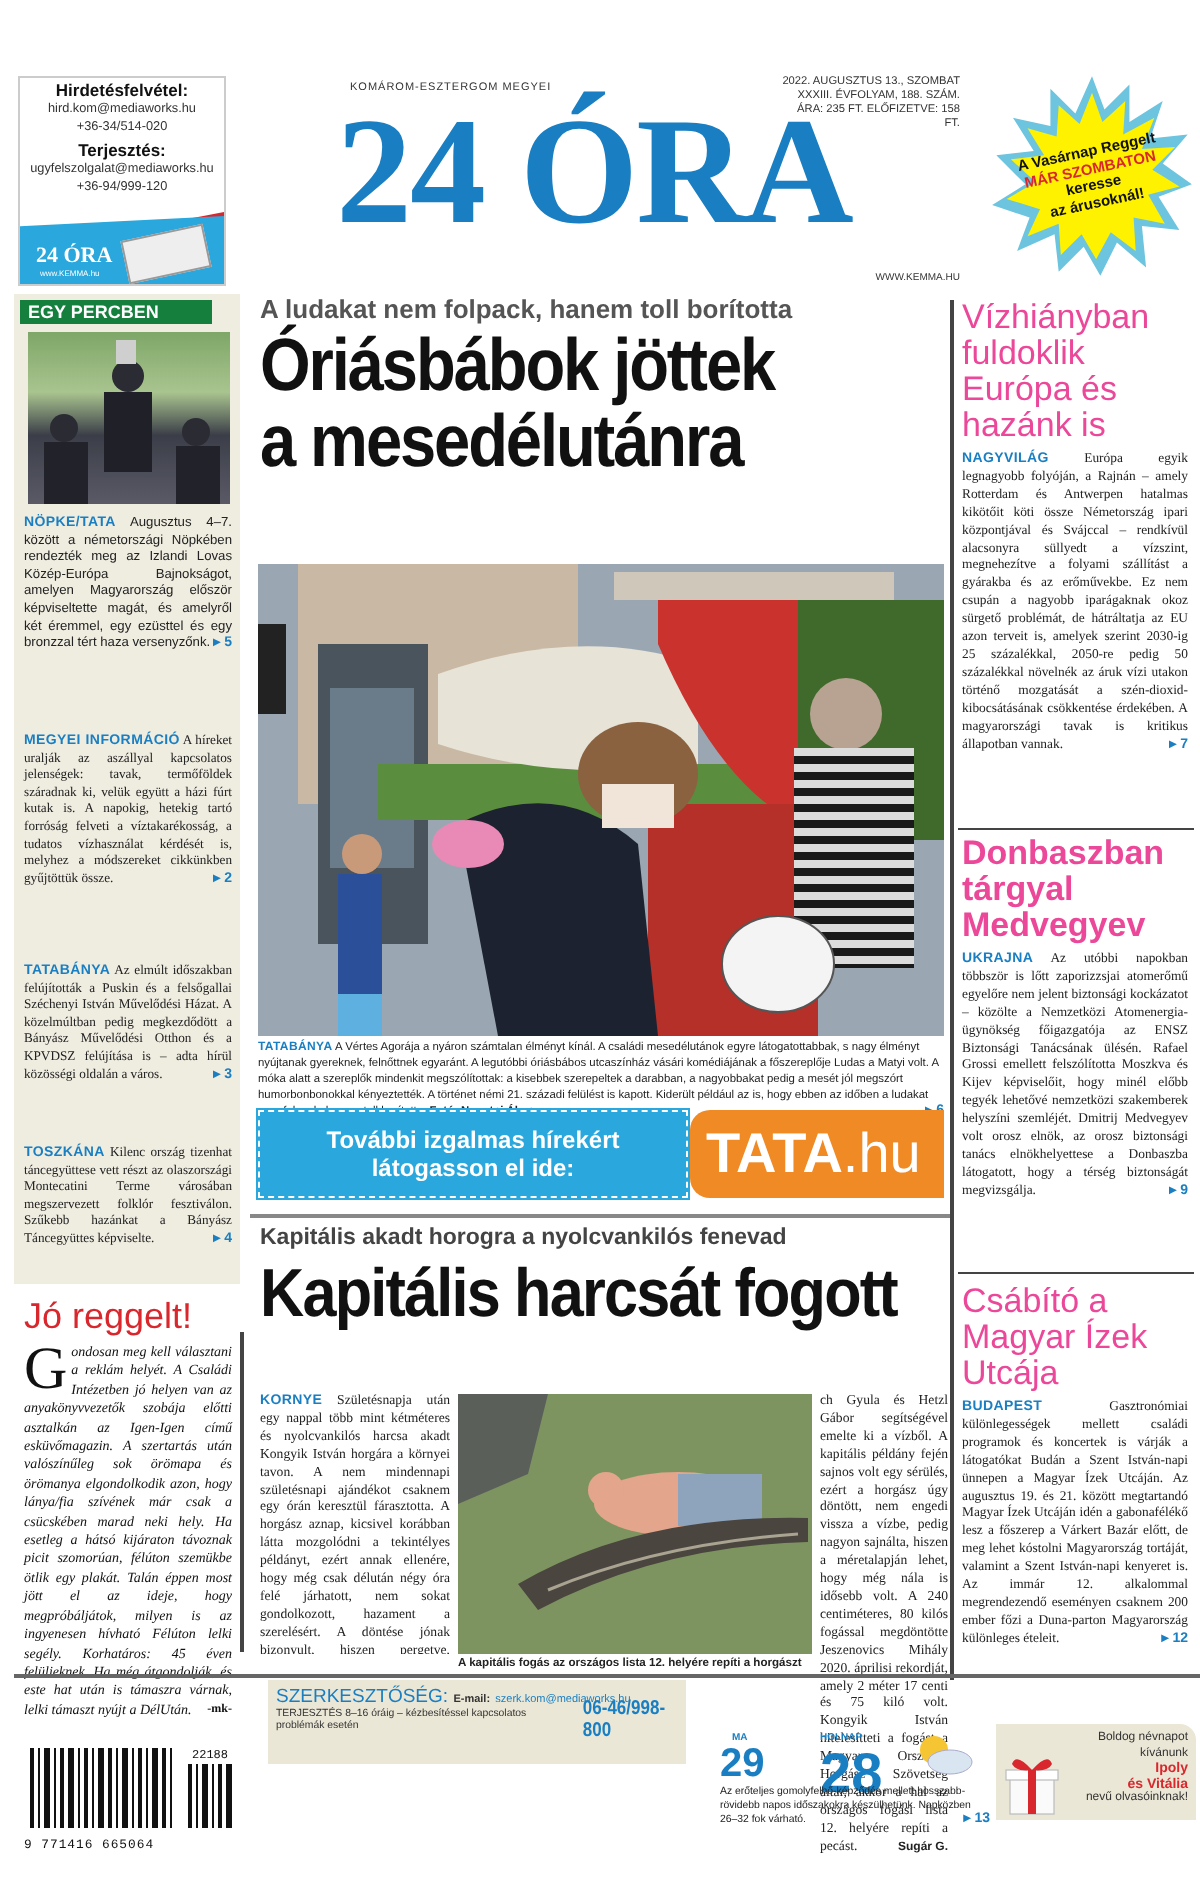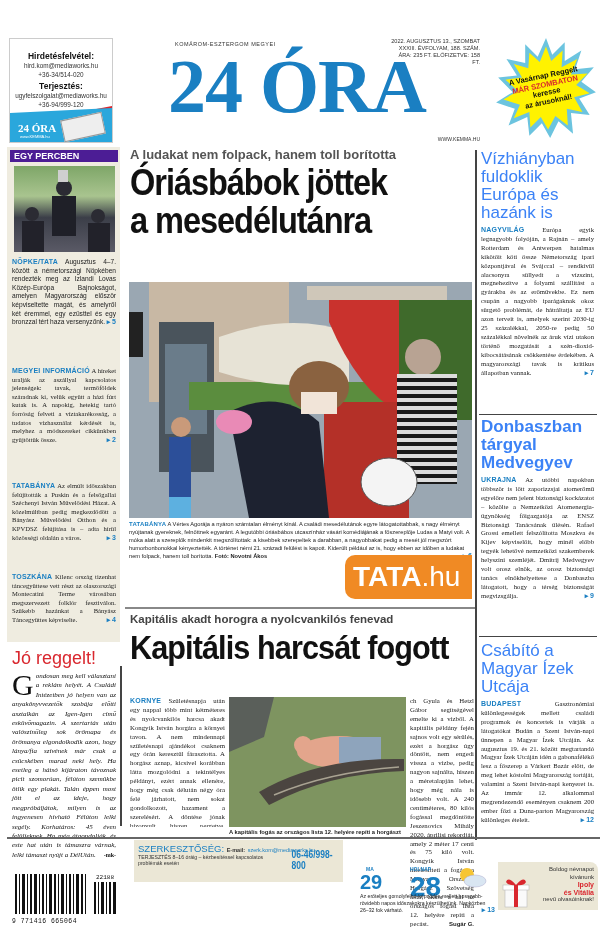--- a/index.html
+++ b/index.html
@@ -5,40 +5,40 @@
 *{box-sizing:border-box;margin:0;padding:0}
 body{width:600px;height:947px;background:#fff;font-family:"Liberation Serif",serif;color:#111;position:relative;overflow:hidden}
 .abs{position:absolute}
 .sans{font-family:"Liberation Sans",sans-serif}
 .kick{color:#1a7fc2;font-family:"Liberation Sans",sans-serif;font-weight:bold;font-size:7px;letter-spacing:.2px}
 .body7{font-size:7.2px;line-height:9.4px;text-align:justify;color:#222}
 .arrow{color:#1a7fc2;font-family:"Liberation Sans",sans-serif;font-weight:bold;font-size:7px;float:right}
 
 
 #adbox{left:9px;top:38px;width:104px;height:105px;border:1px solid #ccc;background:#fff;text-align:center}
-#adbox .h{font-family:"Liberation Sans",sans-serif;font-weight:bold;font-size:8.5px;margin-top:12px}
+#adbox .h{font-family:"Liberation Sans",sans-serif;font-weight:bold;font-size:8.5px;margin-top:1px}
 #adbox .t{font-family:"Liberation Sans",sans-serif;font-size:6.4px;line-height:9px;color:#333}
 #adbox .band{position:absolute;left:0;bottom:0;width:102px;height:34px;background:#2aa7dc;clip-path:polygon(0 15%,100% 0,100% 100%,0 100%)}
 #adbox .redb{position:absolute;right:0;bottom:20px;width:50px;height:16px;background:#d9272e;clip-path:polygon(0 60%,100% 0,100% 70%,0 100%)}
 #adbox .mini{position:absolute;left:8px;bottom:8px;color:#fff;font-family:"Liberation Serif",serif;font-weight:bold;font-size:11px}
 #adbox .miniurl{position:absolute;left:10px;bottom:3px;color:#fff;font-size:4px;font-family:"Liberation Sans",sans-serif}
 #adbox .paper{position:absolute;right:8px;bottom:4px;width:42px;height:22px;background:#eee;border:1px solid #999;transform:rotate(-12deg)}
 
 
 #county{left:175px;top:41px;font-size:5.5px;font-family:"Liberation Sans",sans-serif;letter-spacing:.5px;color:#333}
 #logo{left:168px;top:46px;font-family:"Liberation Serif",serif;font-weight:bold;font-size:76px;color:#1a7fc2;letter-spacing:-1px;line-height:80px}
 #dateinfo{left:390px;top:38px;width:90px;text-align:right;font-size:5.6px;line-height:7px;font-family:"Liberation Sans",sans-serif;color:#333}
 #www{left:410px;top:136px;width:70px;text-align:right;font-size:5px;font-family:"Liberation Sans",sans-serif;color:#333}
 #star{left:494px;top:36px;width:104px;height:104px}
 #startext{left:505px;top:72px;width:82px;text-align:center;font-family:"Liberation Sans",sans-serif;font-weight:bold;font-size:7.5px;line-height:8.5px;transform:rotate(-12deg)}
 #startext .red{color:#d9272e}
 
 
 #leftcol{left:7px;top:147px;width:113px;height:495px;background:#efece0}
-#egy{left:10px;top:150px;width:108px;height:12px;background:#4c1d95;color:#fff;font-family:"Liberation Sans",sans-serif;font-weight:bold;font-size:9px;padding-left:4px;line-height:12px}
+#egy{left:10px;top:150px;width:96px;height:12px;background:#15803d;color:#fff;font-family:"Liberation Sans",sans-serif;font-weight:bold;font-size:9px;padding-left:4px;line-height:12px}
 #lphoto{left:14px;top:166px;width:101px;height:86px;background:linear-gradient(180deg,#7ea668 0%,#a9c48f 35%,#3b3e48 60%,#5a5a66 100%)}
 .lhead{font-family:"Liberation Sans",sans-serif;font-size:16.5px;line-height:17px;color:#111;letter-spacing:-.2px}
 .lblock{position:absolute;left:12px;width:104px}
 
 
 #jo{left:12px;top:648px;font-family:Liberation Sans, sans-serif;font-size:18px;color:#d9272e}
 #jobody{left:12px;top:672px;width:104px;font-style:italic;font-size:7px;line-height:9.4px;text-align:justify}
 #dropG{float:left;font-size:30px;line-height:26px;margin-right:2px;font-style:normal}
 #vline1{left:120px;top:666px;width:2px;height:160px;background:#444}
 
@@ -54,21 +54,21 @@
 #hr1{left:125px;top:607px;width:350px;height:2px;background:#888}
 #kicker2{left:130px;top:613px;font-family:"Liberation Sans",sans-serif;font-size:11.5px;color:#444;font-weight:bold}
 #head2{left:130px;top:628px;font-family:"Liberation Sans",sans-serif;font-weight:bold;font-size:34px;line-height:38px;letter-spacing:-1px;transform:scaleX(.9);transform-origin:left}
 #body2a{left:130px;top:697px;width:95px}
 #photo2{left:229px;top:697px;width:177px;height:130px;background:linear-gradient(160deg,#6f8a55 0%,#8ea96a 30%,#7d8f5e 60%,#9aab76 100%);overflow:hidden}
 #cap2{left:229px;top:829px;width:245px;font-family:"Liberation Sans",sans-serif;font-weight:bold;font-size:5.8px;color:#222}
 #body2b{left:410px;top:697px;width:64px}
 
 
 #vline2{left:475px;top:150px;width:2px;height:690px;background:#444}
-.rhead{font-family:"Liberation Sans",sans-serif;font-size:17px;line-height:18px;color:#3b82f6}
+.rhead{font-family:"Liberation Sans",sans-serif;font-size:17px;line-height:18px;color:#ec4899}
 .rblock{position:absolute;left:481px;width:113px}
 #rhr1{left:479px;top:414px;width:118px;height:1px;background:#444}
 #rhr2{left:479px;top:636px;width:118px;height:1px;background:#444}
 
 
 #hrb{left:7px;top:837px;width:593px;height:2px;background:#666}
 #barcode{left:12px;top:868px;width:108px;height:55px}
 #szerk{left:134px;top:840px;width:209px;height:42px;background:#ebe7d6;padding:3px 4px;font-family:"Liberation Sans",sans-serif}
 #szerk .t{font-size:9.5px;color:#1a7fc2}
 #szerk .t b{font-size:5.5px;color:#333}
@@ -211,20 +211,24 @@
   </svg>
 </div>
 <div id="cap1" class="abs">
   <span class="kick" style="font-size:6px">TATABÁNYA</span>
   <span>A Vértes Agorája a nyáron számtalan élményt kínál. A családi mesedélutánok egyre látogatottabbak, s nagy élményt nyújtanak gyereknek, felnőttnek egyaránt. A legutóbbi óriásbábos utcaszínház vásári komédiájának a főszereplője Ludas a Matyi volt. A móka alatt a szereplők mindenkit megszólítottak: a kisebbek szerepeltek a darabban, a nagyobbakat pedig a mesét jól megszórt humorbonbonokkal kényeztették. A történet némi 21. századi felülést is kapott. Kiderült például az is, hogy ebben az időben a ludakat nem folpack, hanem toll borította.</span>
   <b>Fotó: Novotni Ákos</b>
   <span class="arrow">▸ 6</span>
 </div>
 
 <div id="banner" class="abs">
+  <div id="banL">
+    <div>További izgalmas hírekért</div>
+    <div>látogasson el ide:</div>
+  </div>
   <div id="banR"><b>TATA</b><span>.hu</span></div>
 </div>
 
 <div id="hr1" class="abs"></div>
 
 <div id="kicker2" class="abs">Kapitális akadt horogra a nyolcvankilós fenevad</div>
 <div id="head2" class="abs">Kapitális harcsát fogott</div>
 <div id="body2a" class="abs body7" style="font-size:6.8px;line-height:8.9px;height:130px;overflow:hidden">
   <span class="kick">KÖRNYE</span>
   <span>Születésnapja után egy nappal több mint kétméteres és nyolcvankilós harcsa akadt Kongyik István horgára a környei tavon. A nem mindennapi születésnapi ajándékot csaknem egy órán keresztül fárasztotta. A horgász aznap, kicsivel korábban látta mozgolódni a tekintélyes példányt, ezért annak ellenére, hogy még csak délután négy óra felé járhatott, nem sokat gondolkozott, hazament a szerelésért. A döntése jónak bizonyult, hiszen pergetve, műcsalival kifogta a harcsát, majd a köves, meredek parton Friedri-</span>

